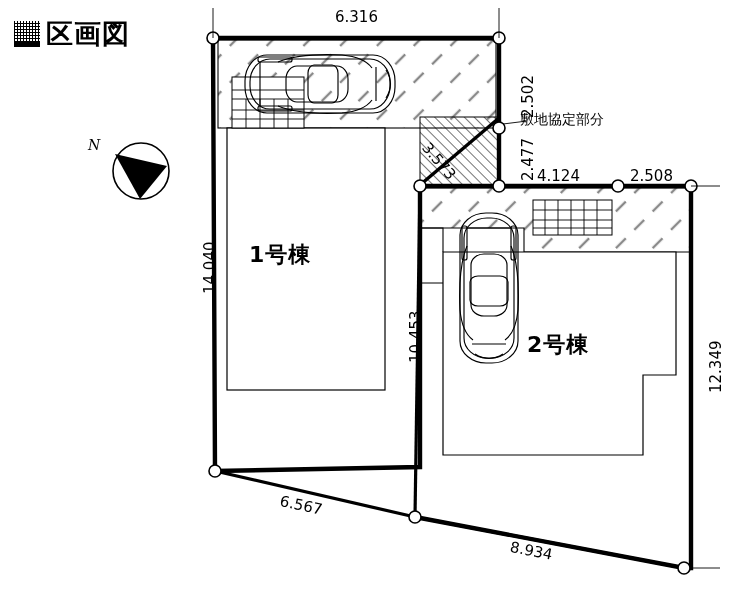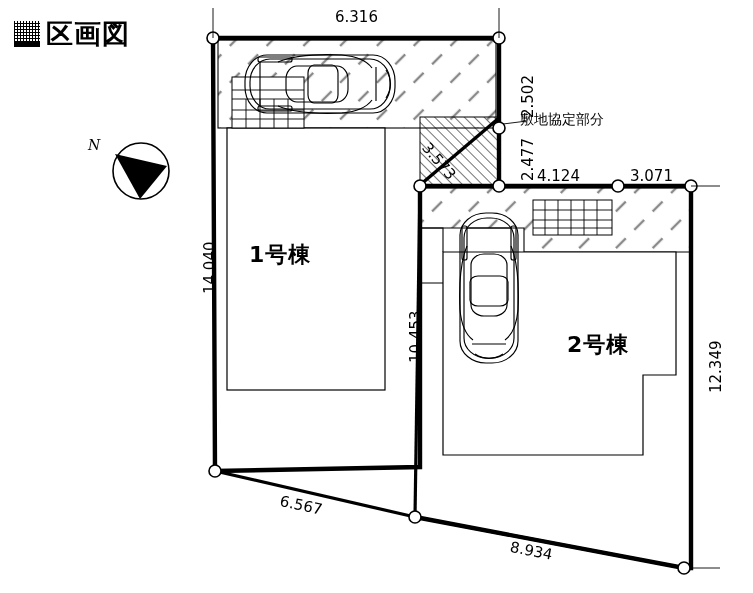--- a/index.html
+++ b/index.html
@@ -254,31 +254,31 @@
   <div class="dim" style="left:335px; top:8px;">6.316</div>
 
   <div class="dim vert" style="left:519px; top:118px;">2.502</div>
 
   <div class="dim diag" style="left:432px; top:139px; transform:rotate(50deg);">3.573</div>
 
   <div class="dim vert" style="left:519px; top:181px;">2.477</div>
 
   <div class="dim" style="left:537px; top:167px;text-align:right;">4.124</div>
 
-  <div class="dim" style="left:630px; top:167px;">3.071</div>
+  <div class="dim" style="left:630px; top:167px;">2.508</div>
 
   <div class="dim vert" style="left:201px; top:294px;">14.040</div>
 
   <div class="dim vert" style="left:407px; top:363px;">10.453</div>
 
   <div class="dim vert" style="left:707px; top:393px;">12.349</div>
 
   <div class="dim diag" style="left:282px; top:492px; transform:rotate(12deg);">6.567</div>
 
   <div class="dim diag" style="left:512px; top:538px; transform:rotate(11deg);">8.934</div>
 
   <div class="note-label" style="left:520px; top:111px;">敷地協定部分</div>
 
   <div class="bldg-label" style="left:249px; top:240px;">1号棟</div>
 
-  <div class="bldg-label" style="left:527px; top:330px;margin-left:40px;">2号棟</div>
+  <div class="bldg-label" style="left:527px; top:330px;">2号棟</div>
 
 </div>
 
 </body></html>

